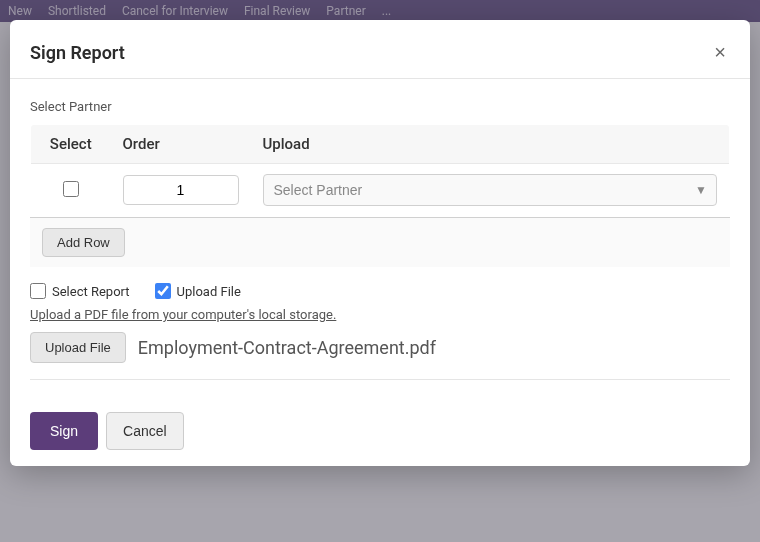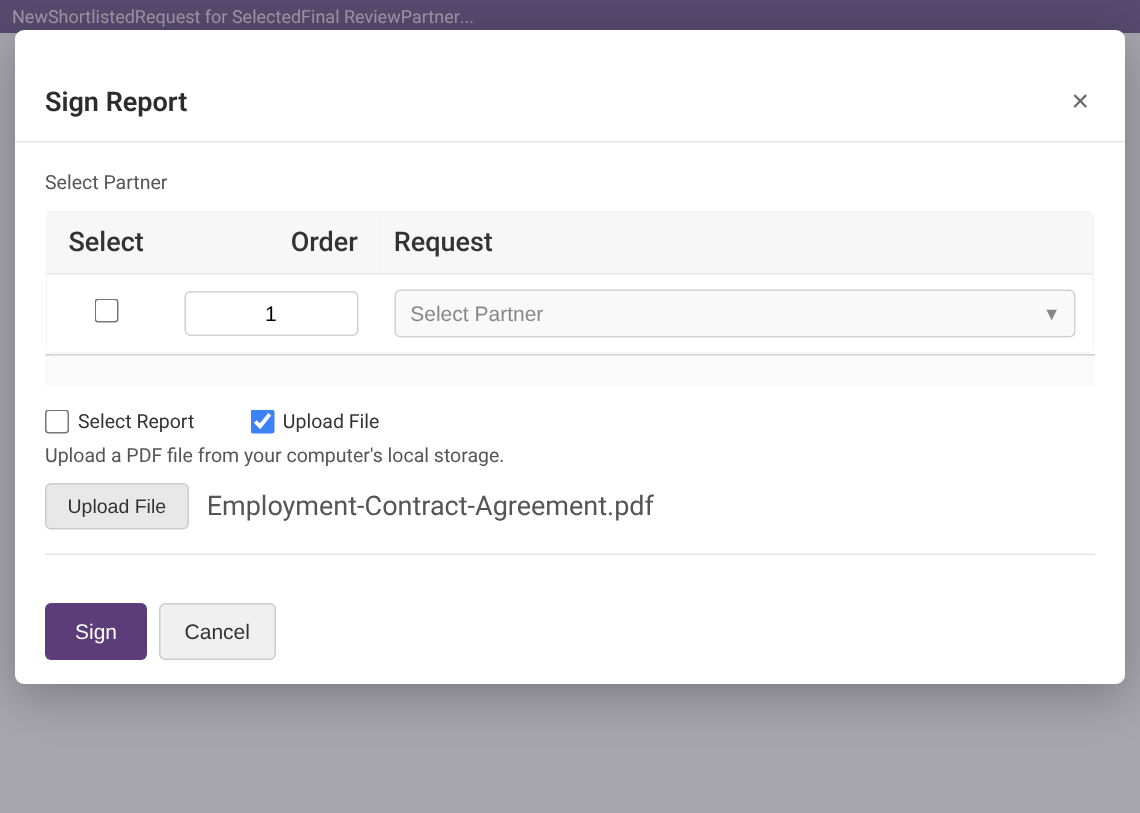--- a/index.html
+++ b/index.html
@@ -17,20 +17,21 @@
     .bg-nav {
       position: absolute;
       top: 0;
       left: 0;
       width: 760px;
       height: 22px;
       background: #7c6b9e;
       display: flex;
       align-items: center;
       padding: 0 8px;
+      gap: 16px;
       z-index: 0;
     }
     .bg-nav-item {
       color: #e0d8f0;
       font-size: 12px;
       cursor: pointer;
     }
 
     
     .bg-content {
@@ -64,21 +65,21 @@
       border-radius: 6px;
       box-shadow: 0 8px 32px rgba(0,0,0,0.25);
       z-index: 20;
       padding: 0;
     }
 
     .modal-header {
       display: flex;
       justify-content: space-between;
       align-items: center;
-      padding: 34px 20px 12px 20px;
+      padding: 18px 20px 12px 20px;
       border-bottom: 1px solid #e5e5e5;
     }
 
     .modal-title {
       font-size: 18px;
       font-weight: 600;
       color: #2c2c2c;
     }
 
     .modal-close {
@@ -113,31 +114,30 @@
     .partner-table thead tr {
       background: #f7f7f7;
       border-bottom: 1px solid #d0d0d0;
     }
 
     .partner-table th {
       padding: 10px 12px;
       text-align: left;
       font-weight: 500;
       color: #333;
-      font-size: 18px;
+      font-size: 15px;
     }
 
     .partner-table th:first-child {
       width: 80px;
       text-align: center;
     }
 
     .partner-table th:nth-child(2) {
       width: 140px;
-      text-align: right;
     }
 
     .partner-table td {
       padding: 10px 12px;
       vertical-align: middle;
       border-top: 1px solid #e8e8e8;
     }
 
     .partner-table td:first-child {
       text-align: center;
@@ -207,21 +207,21 @@
       padding: 6px 14px;
       font-size: 13px;
       color: #333;
       cursor: pointer;
     }
 
     
     .checkbox-row {
       display: flex;
       align-items: flex-end;
-      gap: 37px;
+      gap: 25px;
       margin-top: 16px;
       margin-bottom: 8px;
     }
 
     .checkbox-item {
       display: flex;
       align-items: center;
       gap: 6px;
       font-size: 13px;
       color: #333;
@@ -232,20 +232,21 @@
       height: 16px;
       accent-color: #3b82f6;
       cursor: pointer;
     }
 
     
     .upload-info {
       font-size: 13px;
       color: #555;
       margin-bottom: 10px;
+      text-decoration: underline;
     }
 
     .upload-row {
       display: flex;
       align-items: center;
       gap: 12px;
     }
 
     .btn-upload {
       background: #e8e8e8;
@@ -297,21 +298,21 @@
       color: #333;
       cursor: pointer;
     }
   </style>
 </head>
 <body>
 
 <div class="bg-nav">
   <span class="bg-nav-item">New</span>
   <span class="bg-nav-item">Shortlisted</span>
-  <span class="bg-nav-item">Request for Selected</span>
+  <span class="bg-nav-item">Cancel for Interview</span>
   <span class="bg-nav-item">Final Review</span>
   <span class="bg-nav-item">Partner</span>
   <span class="bg-nav-item">...</span>
 </div>
 <div class="bg-content"></div>
 
 <div class="overlay"></div>
 
 <div class="modal">
 
@@ -322,21 +323,21 @@
 
   <div class="modal-body">
 
     <div class="section-label">Select Partner</div>
 
     <table class="partner-table">
       <thead>
         <tr>
           <th>Select</th>
           <th>Order</th>
-          <th>Request</th>
+          <th>Upload</th>
         </tr>
       </thead>
       <tbody>
         <tr>
           <td>
             <input type="checkbox" class="cb-style" style="">
           </td>
           <td>
             <input type="text" class="order-input" value="1" style="">
           </td>
@@ -346,20 +347,21 @@
                 <option value="">Select Partner</option>
               </select>
               <span class="select-arrow">▼</span>
             </div>
           </td>
         </tr>
       </tbody>
     </table>
 
     <div class="table-actions">
+      <button class="btn-secondary">Add Row</button>
     </div>
 
     <div class="checkbox-row">
       <label class="checkbox-item">
         <input type="checkbox" class="cb-style" style="">
         <span>Select Report</span>
       </label>
       <label class="checkbox-item">
         <input type="checkbox" class="cb-blue" checked="" style="">
         <span>Upload File</span>

